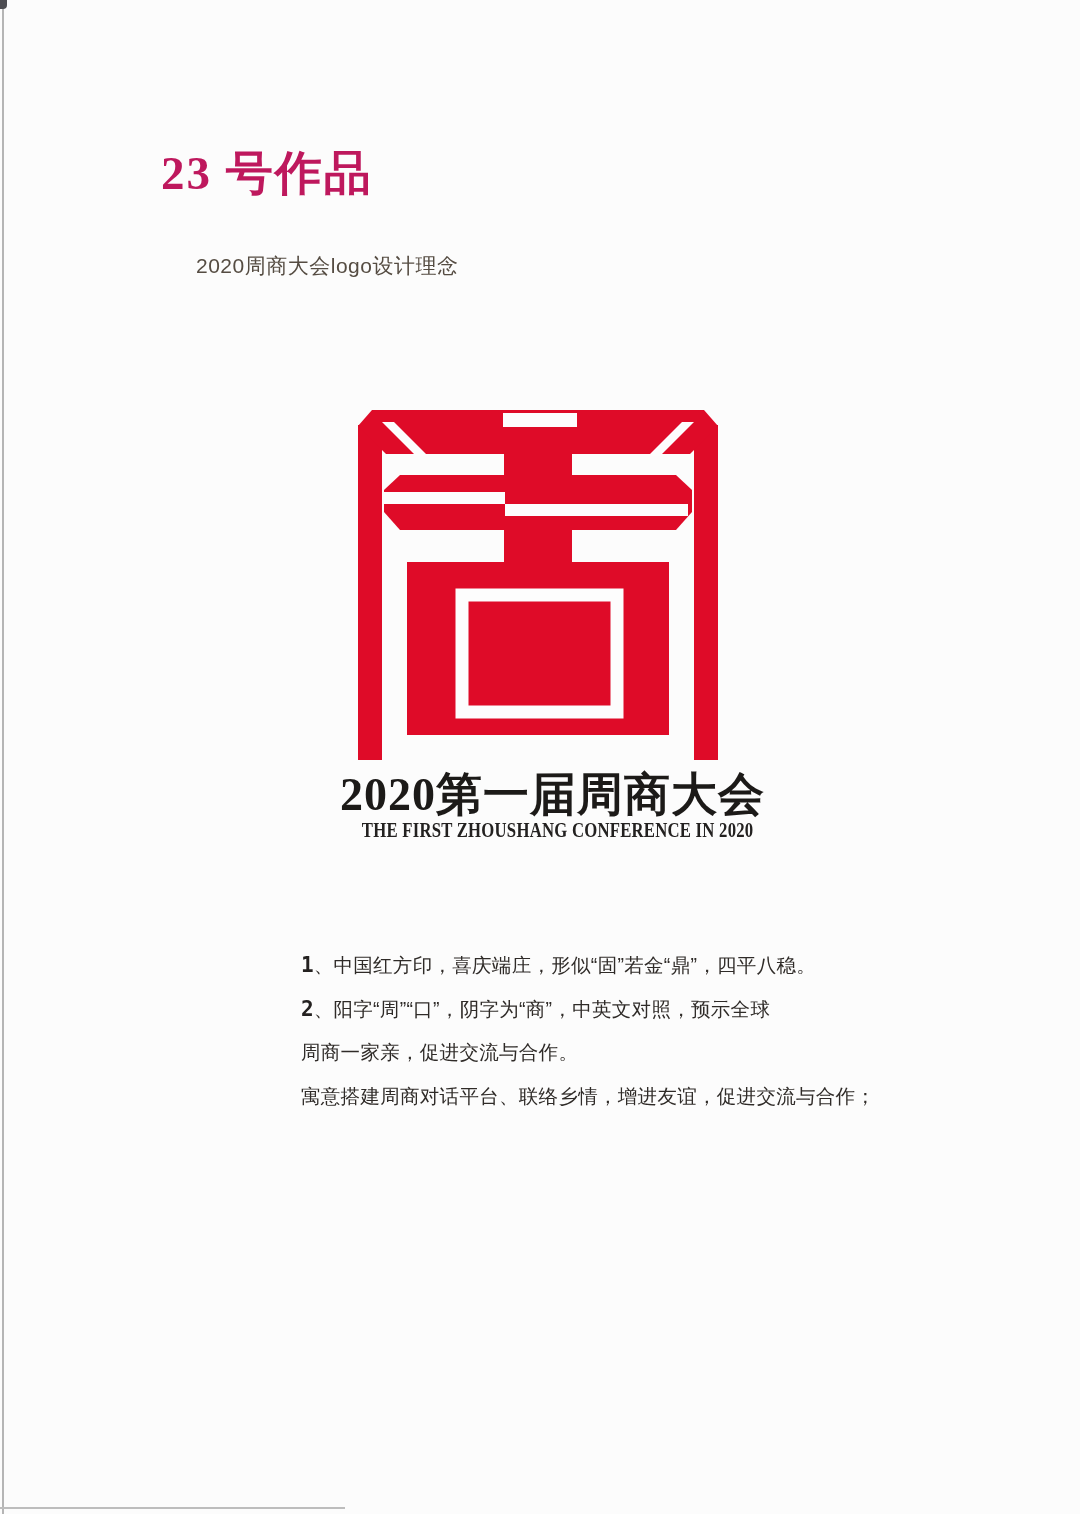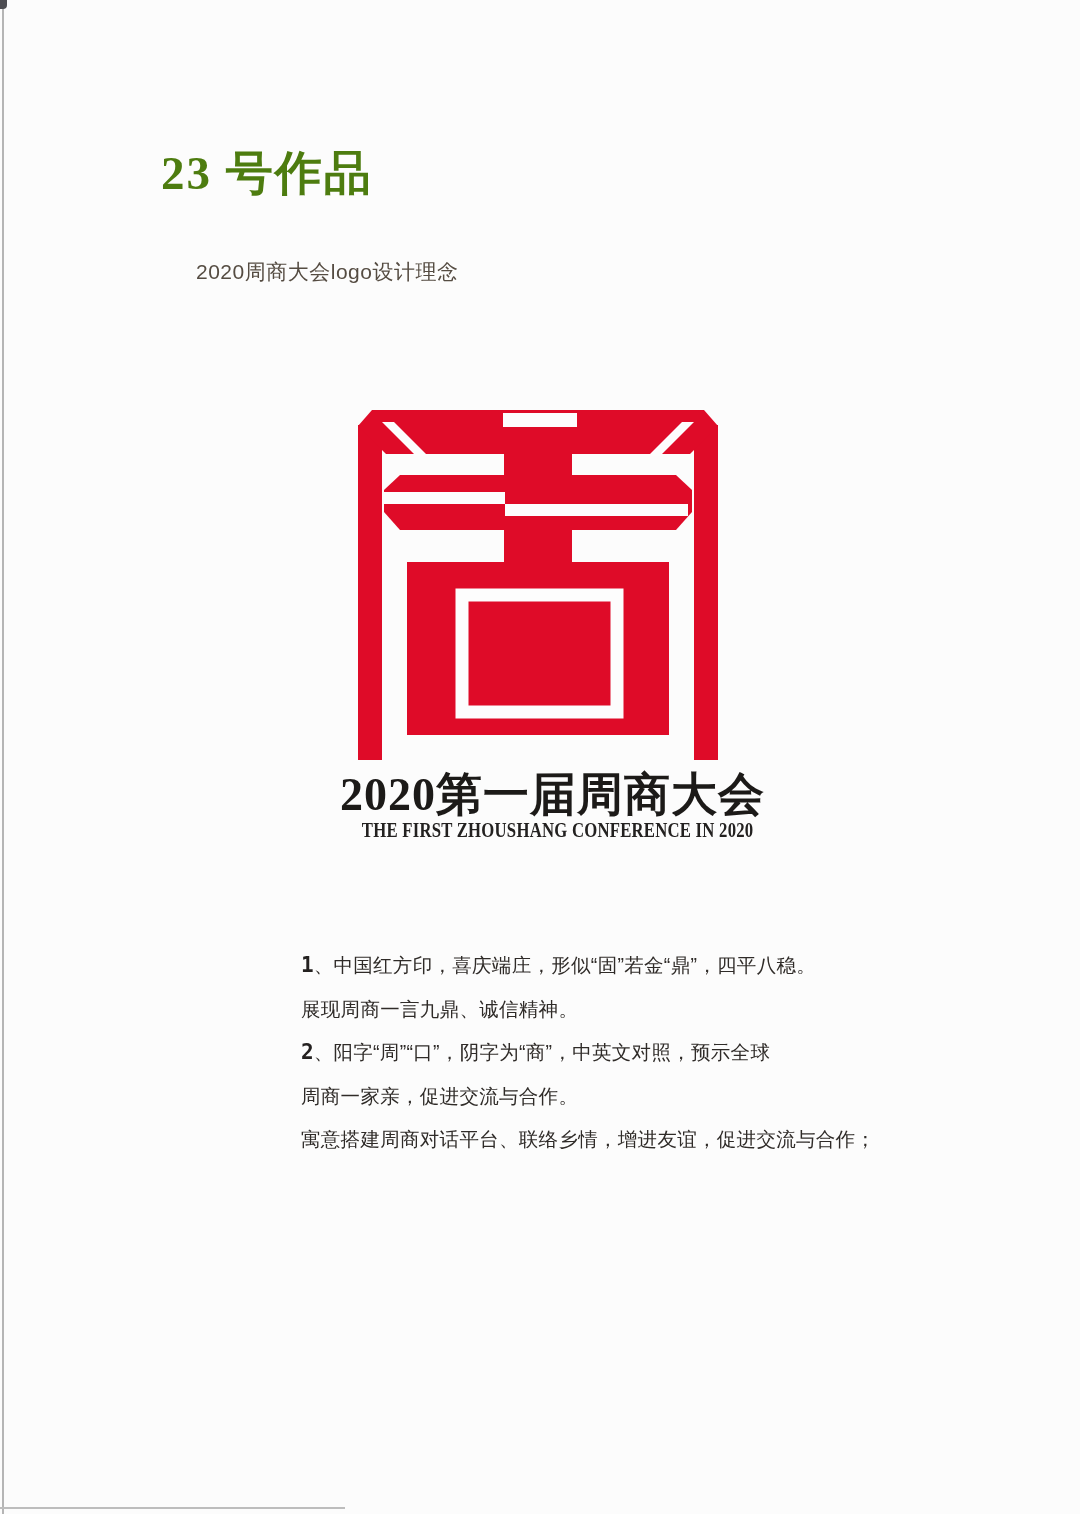--- a/index.html
+++ b/index.html
@@ -26,24 +26,24 @@
     background:#bdbdbd;
   }
   .corner-mark{
     position:absolute;left:0;top:0;width:7px;height:9px;
     background:#4d4d52;border-bottom-right-radius:4px;
   }
   .title{
     position:absolute;left:161px;top:142px;margin:0;
     font-family:"Liberation Serif","DejaVu Serif",serif;
     font-size:47px;font-weight:600;letter-spacing:2px;
-    color:#4d7c0f;white-space:nowrap;
+    color:#be185d;white-space:nowrap;
   }
   .subtitle{
-    position:absolute;left:196px;top:258px;
+    position:absolute;left:196px;top:252px;
     font-size:21px;font-weight:500;color:#554c42;
     letter-spacing:0.5px;white-space:nowrap;
   }
   .logo-glyph{
     position:absolute;left:358px;top:408px;
     width:360px;height:352px;display:block;
   }
   .rf{fill:var(--logo-red);}
   .wf{fill:#fdfdfd;}
   .logo-cn{
@@ -117,19 +117,18 @@
   </svg>
 
   <div class="logo-cn">2020第一届周商大会</div>
 
   <div class="logo-en-wrap">
     <span class="logo-en">THE FIRST ZHOUSHANG CONFERENCE IN 2020</span>
   </div>
 
   <div class="desc">
     <p><span class="num">1</span><span>、中国红方印，喜庆端庄，形似“固”若金“鼎”，四平八稳。</span></p>
-    <p><span class="num"></span><span>展现周商一言九鼎、诚信精神。</span></p>
     <p><span class="num">2</span><span>、阳字“周”“口”，阴字为“商”，中英文对照，预示全球</span></p>
     <p><span class="num"></span><span>周商一家亲，促进交流与合作。</span></p>
     <p><span class="num"></span><span>寓意搭建周商对话平台、联络乡情，增进友谊，促进交流与合作；</span></p>
   </div>
 
 </div>
 
 </body></html>

